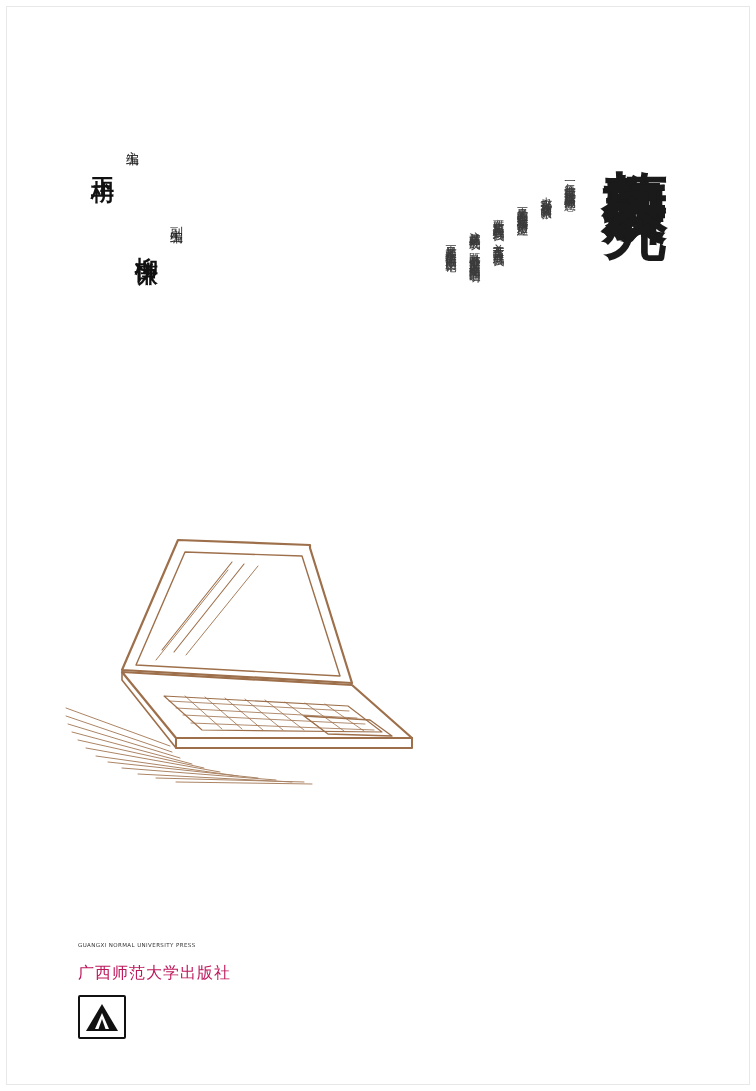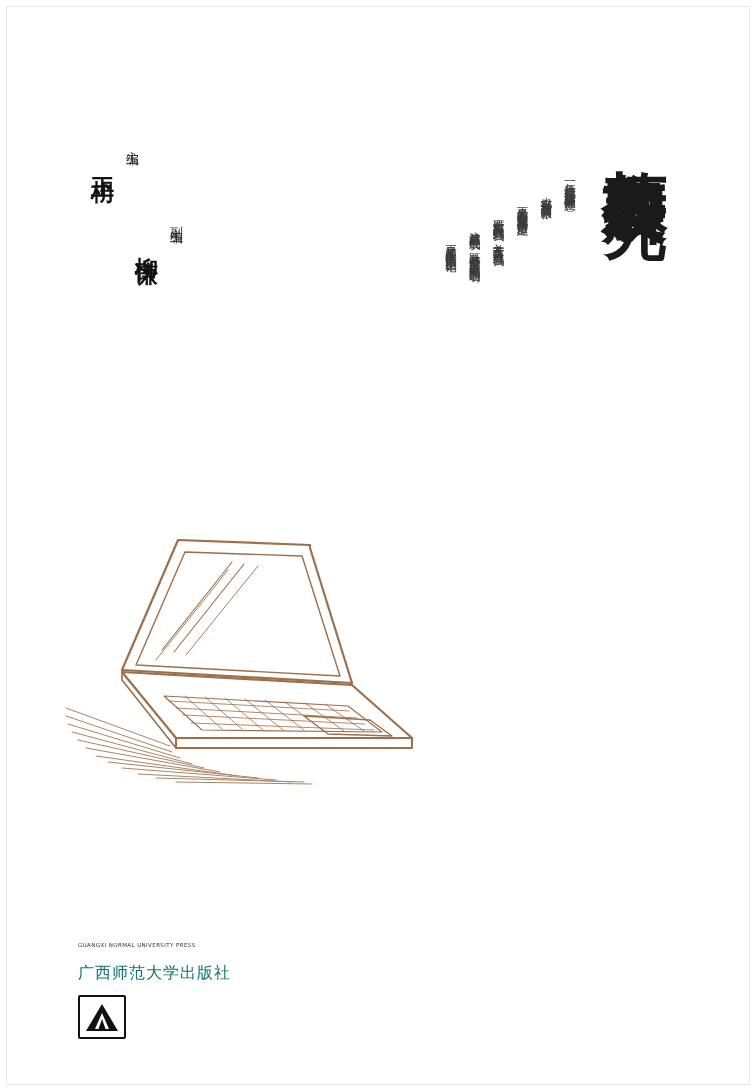--- a/index.html
+++ b/index.html
@@ -135,21 +135,21 @@
   }
   .pub-row {
     display: flex;
     align-items: flex-end;
     gap: 6px;
   }
   .pub-cn {
     font-family: "DejaVu Serif", "Liberation Serif", serif;
     font-size: 16px;
     letter-spacing: 1px;
-    color: #0f766e;
+    color: #be185d;
     white-space: nowrap;
     line-height: 1;
   }
   .pub-en {
     font-family: "DejaVu Sans", "Liberation Sans", sans-serif;
     font-size: 5.5px;
     letter-spacing: 0.4px;
     color: #333333;
     white-space: nowrap;
     margin-bottom: 17px;

